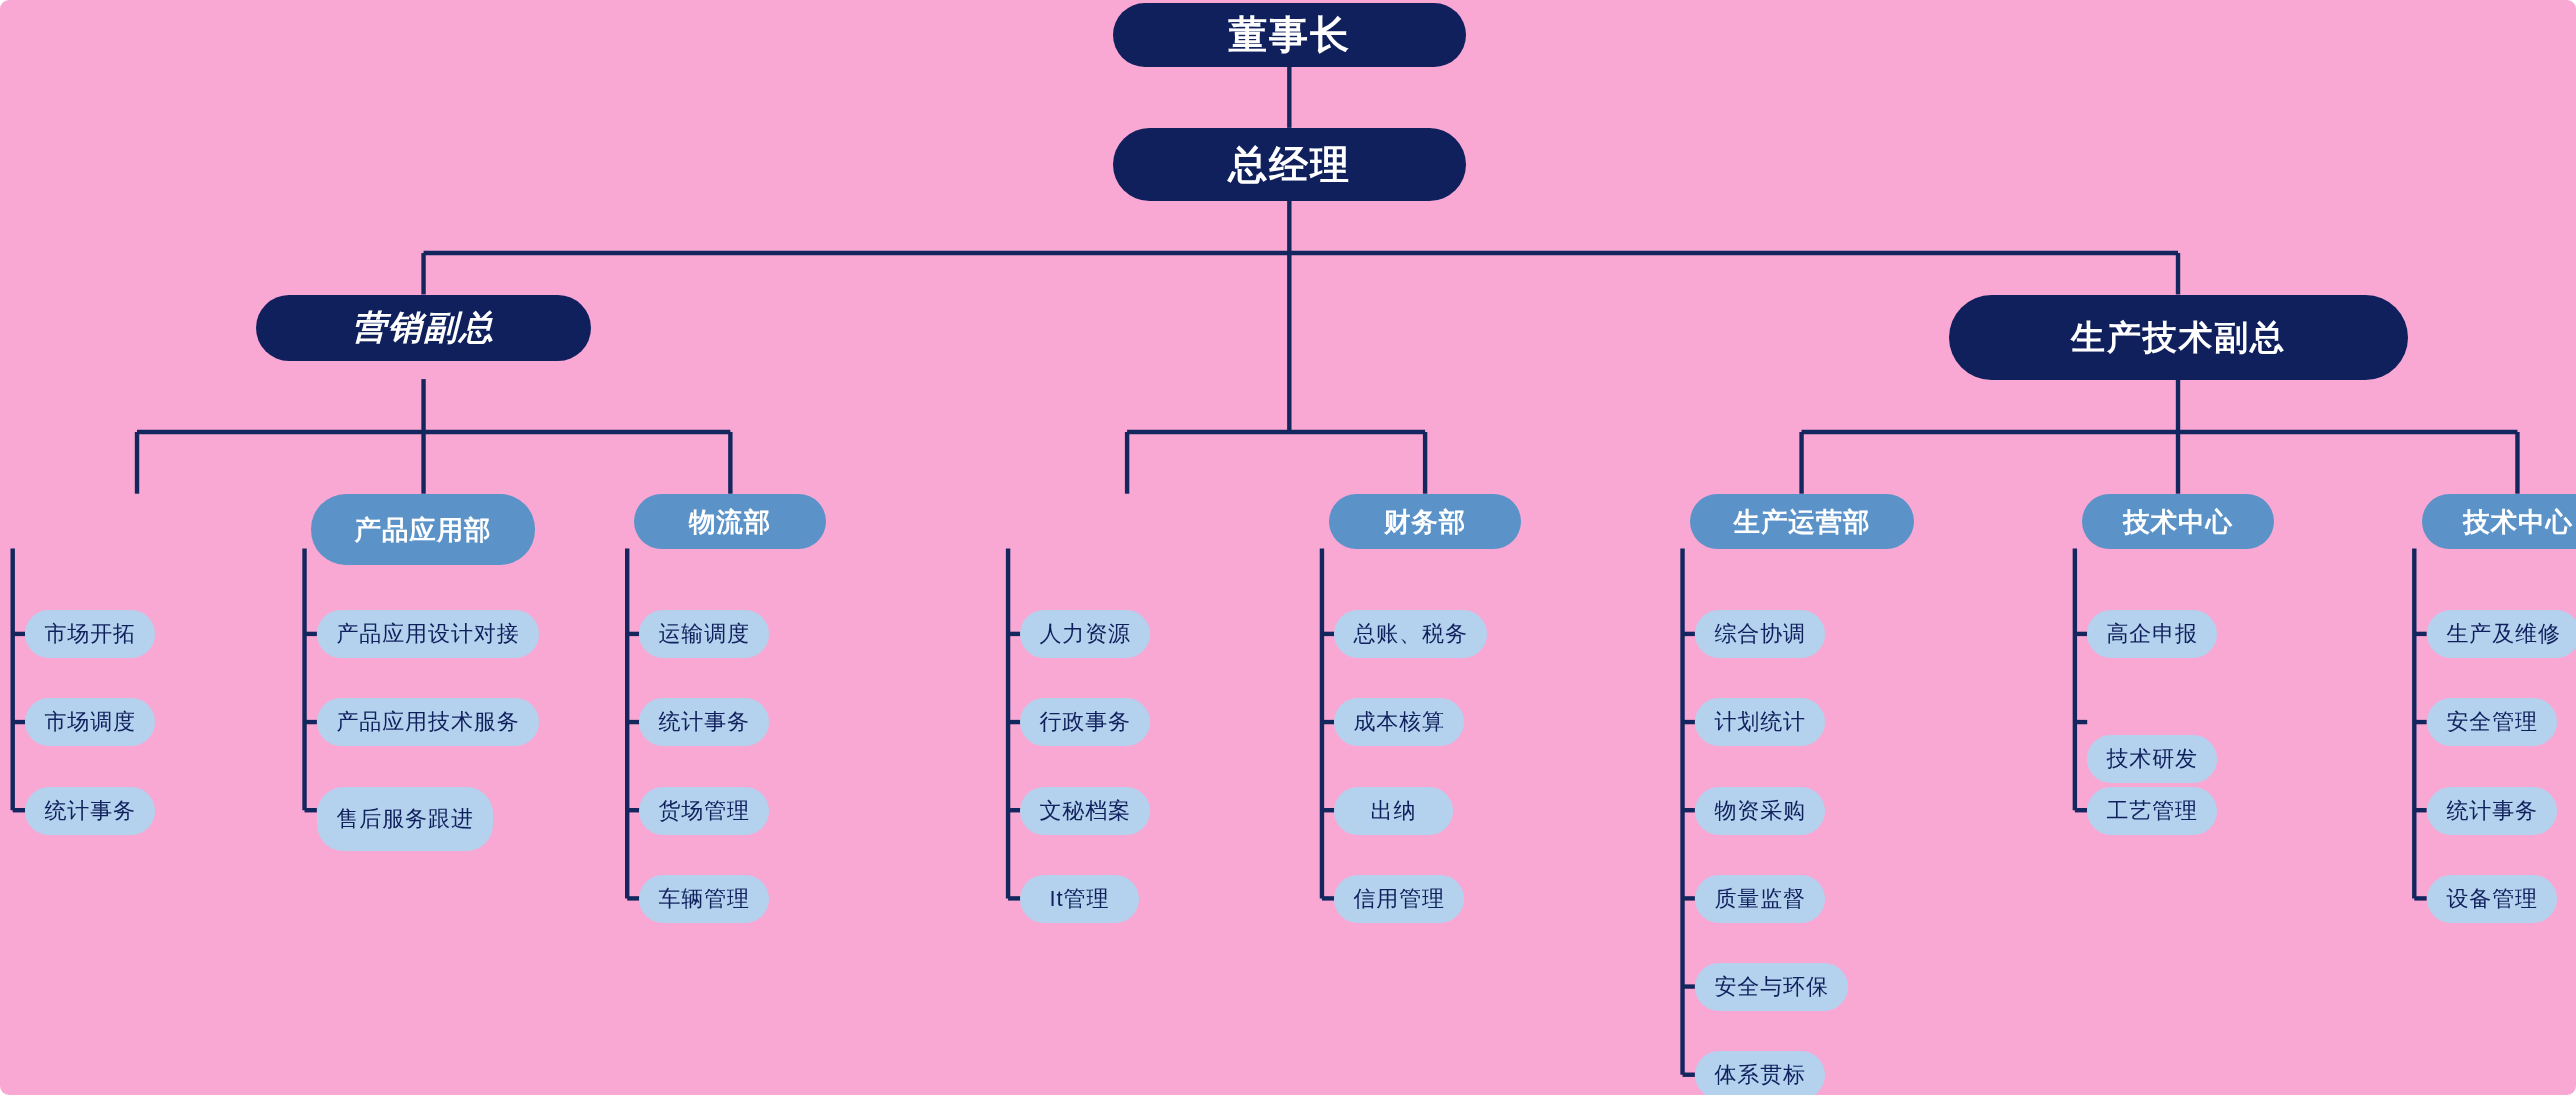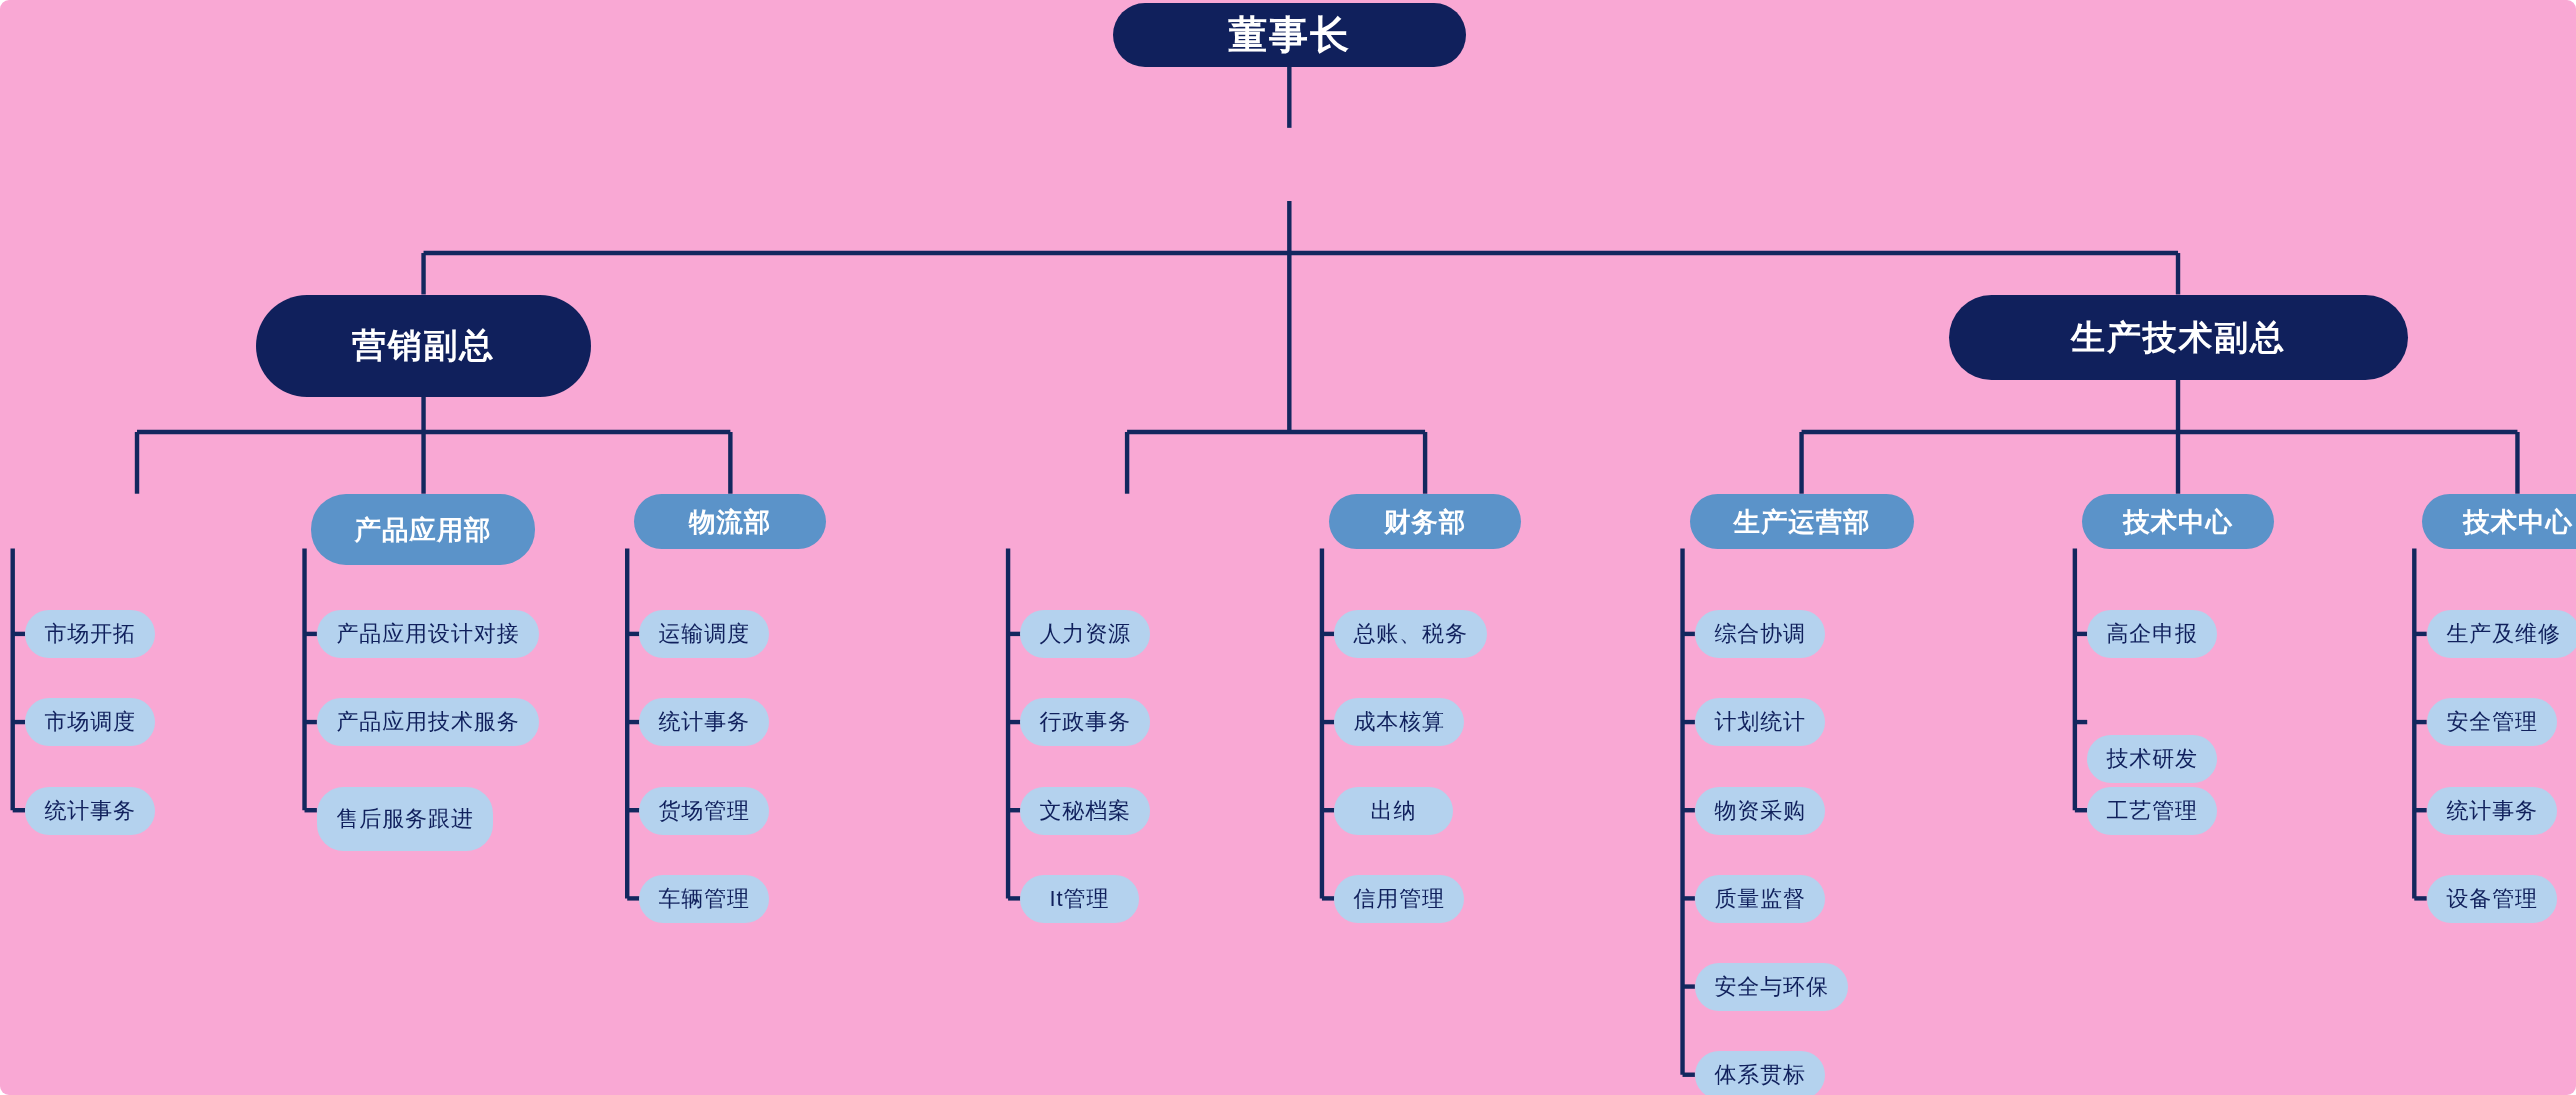--- a/index.html
+++ b/index.html
@@ -97,22 +97,23 @@
           <path d="M2738,719 L2752,719"></path>
           <path d="M2738,819 L2752,819"></path>
           <path d="M2738,919 L2752,919"></path>
           <path d="M2738,1019 L2752,1019"></path>
         </g>
     </g>
   </svg>
 
   <div class="node lvl-exec" style="left:1113px;top:2.6px;width:353px;height:64px;">董事长</div>
 
+  <div class="node lvl-exec" style="left:1113px;top:128px;width:353px;height:73px;">总经理</div>
 
-  <div class="node lvl-vp" style="left:256px;top:295px;width:335px;height:102px;">营销副总</div>
+  <div class="node lvl-vp" style="left:256px;top:295px;width:335px;height:66px;font-style:italic;">营销副总</div>
   <div class="node lvl-vp" style="left:1949px;top:295px;width:459px;height:85px;">生产技术副总</div>
 
   <div class="node lvl-dept" style="left:311px;top:494px;width:224px;height:71px;">产品应用部</div>
   <div class="node lvl-dept" style="left:634px;top:494px;width:192px;height:55px;">物流部</div>
 
   <div class="node lvl-dept" style="left:1329px;top:494px;width:192px;height:55px;">财务部</div>
 
   <div class="node lvl-dept" style="left:1690px;top:494px;width:224px;height:55px;">生产运营部</div>
   <div class="node lvl-dept" style="left:2082px;top:494px;width:192px;height:55px;">技术中心</div>
   <div class="node lvl-dept" style="left:2422px;top:494px;width:192px;height:55px;">技术中心</div>

